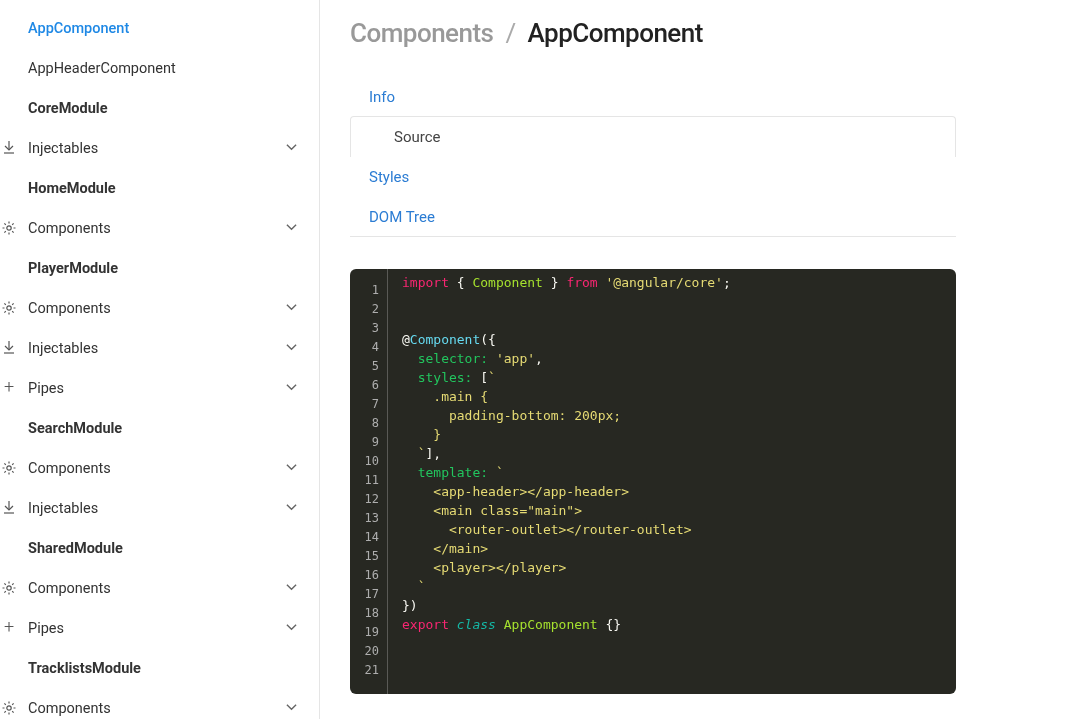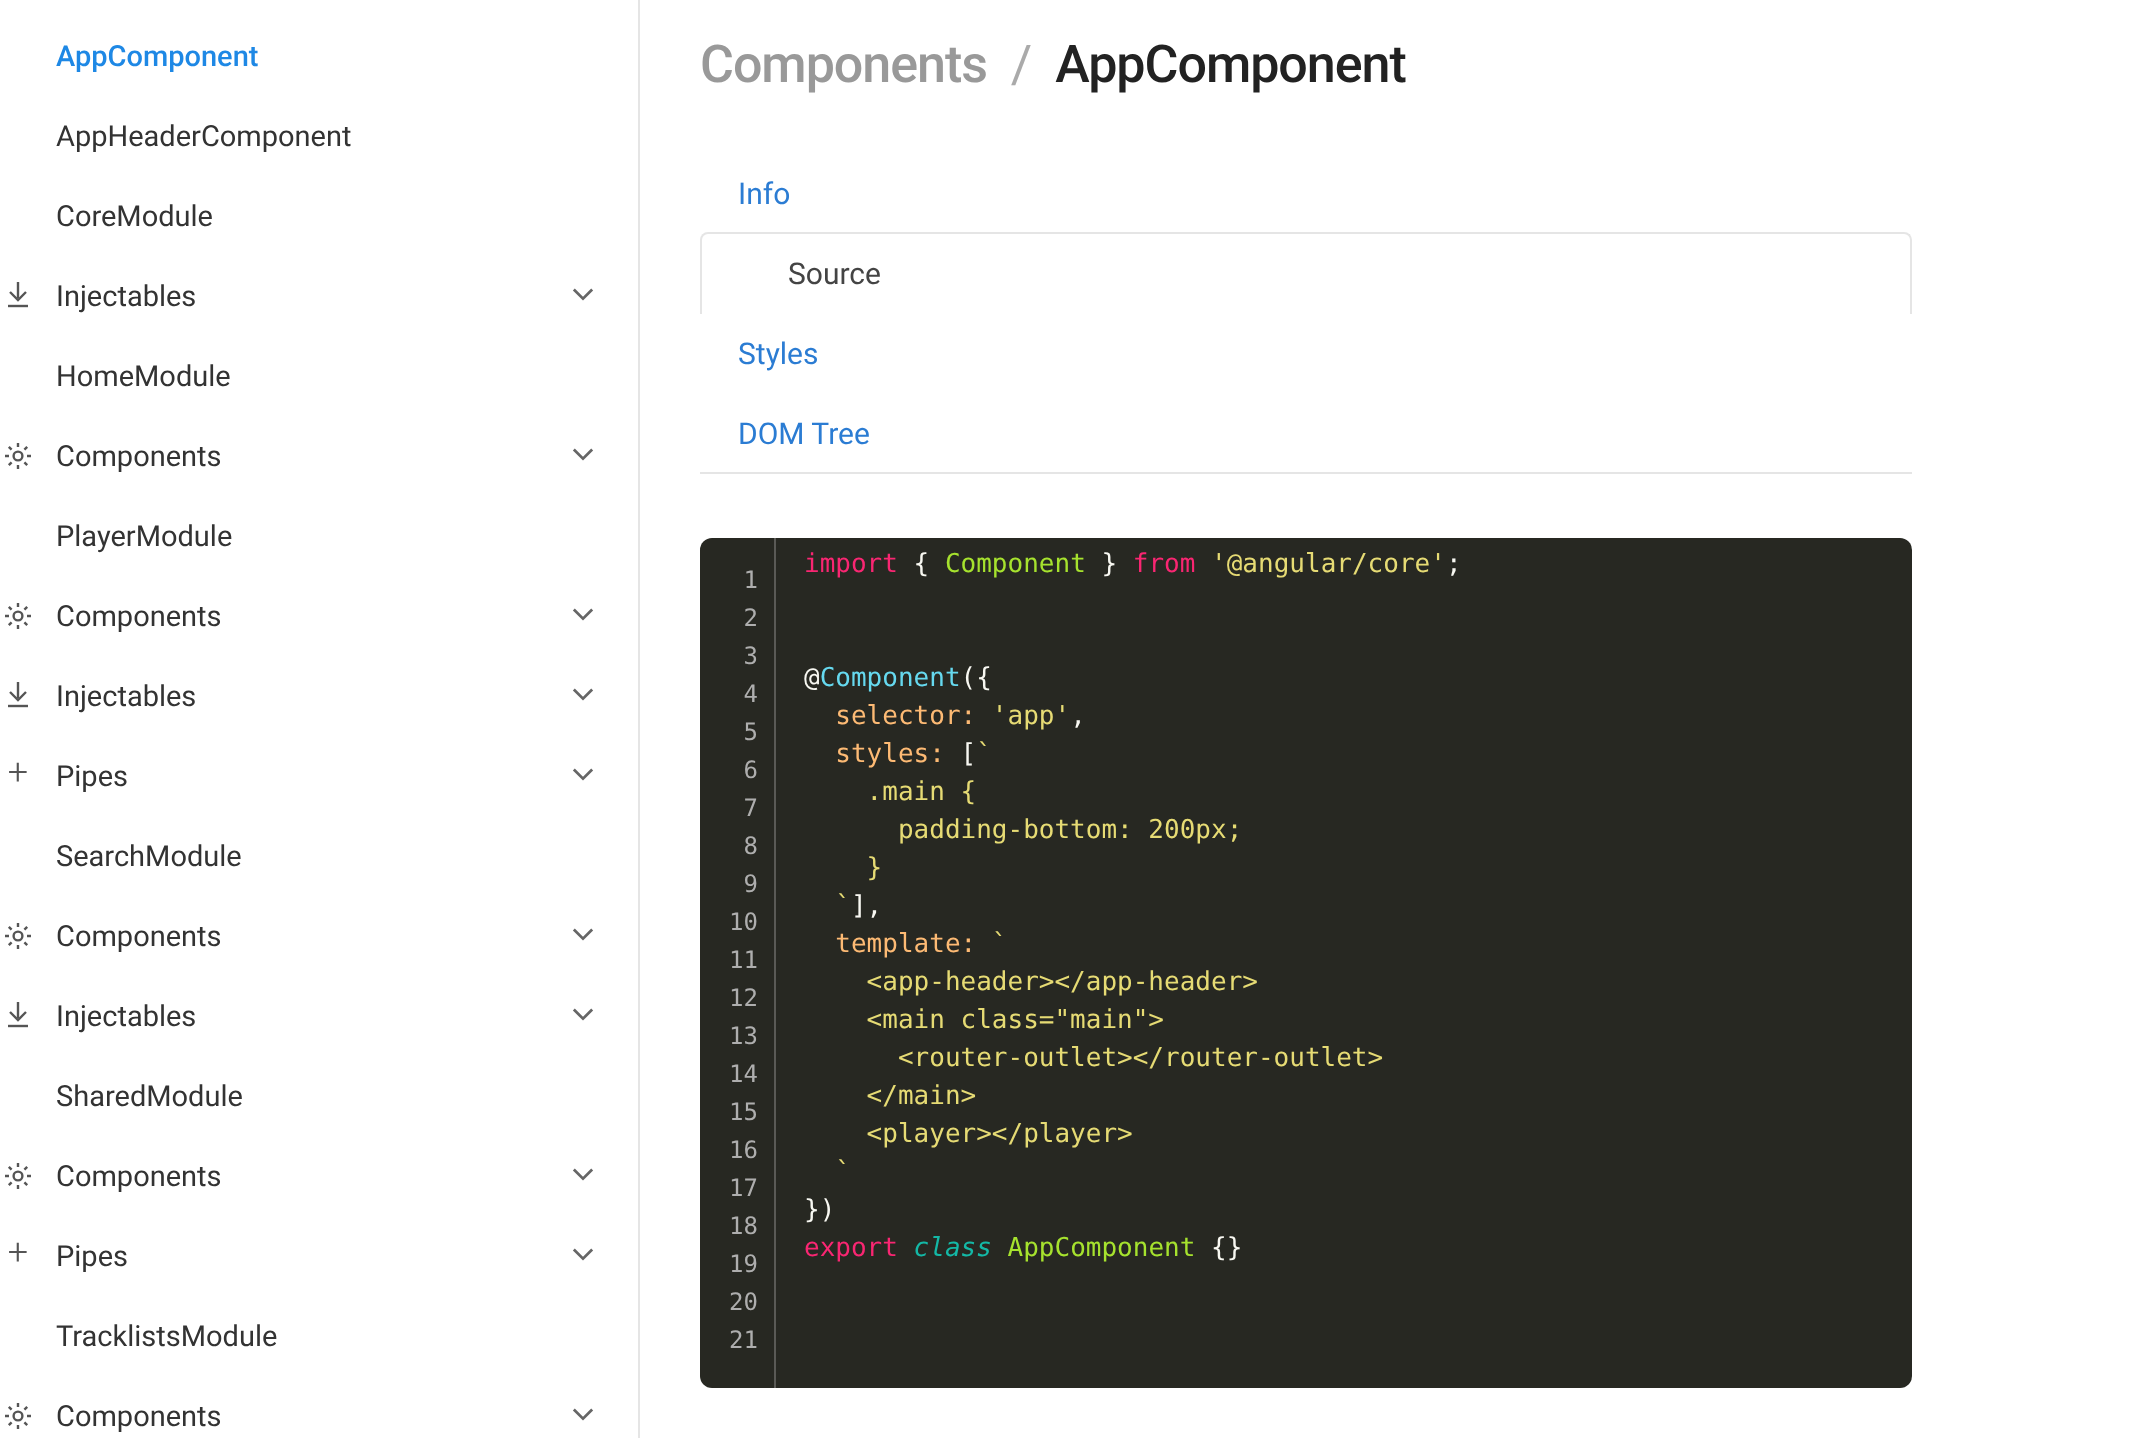--- a/index.html
+++ b/index.html
@@ -34,21 +34,21 @@
     display: inline-flex; align-items: center; justify-content: center;
     margin-right: 10px;
     color: #555;
   }
   .sidebar .node .label { flex: 1; }
   .sidebar .node.selected .label { color: #1e88e5; font-weight: 500; }
   .sidebar .node .chevron {
     color: #666;
     margin-right: 6px;
   }
-  .indent-0 { padding-left: 36px; }
+  .indent-0 { padding-left: 36px; font-weight: bold; }
   .indent-1 { padding-left: 56px; }
   .indent-2 { padding-left: 78px; }
   .chev-svg { width: 11px; height: 11px; }
   .injectables-svg { width: 14px; height: 14px; }
   .plus-glyph { font-size: 18px; line-height: 1; font-weight: 300; position: relative; top: -1px;}
   .cog-svg { width: 16px; height: 16px; }
 
   .main {
     flex: 1;
     padding: 18px 30px 30px 30px;
@@ -110,21 +110,21 @@
     padding: 4px 14px 14px 14px;
     white-space: pre;
     color: #f8f8f2;
     flex: 1;
   }
   .tok-kw   { color: #f92672; }          
   .tok-kw2  { color: #14b8a6; font-style: italic;} 
   .tok-str  { color: #e6db74; }          
   .tok-dec  { color: #66d9ef; }          
   .tok-name { color: #a6e22e; }          
-  .tok-prop { color: #fdba74; }
+  .tok-prop { color: #22c55e; }
   .tok-punc { color: #f8f8f2; }
 </style>
 </head>
 <body>
 
 <svg width="0" height="0" style="position:absolute">
   <defs>
     <g id="svg-chevron-down">
         <polyline points="1,3 6,8 11,3" fill="none" stroke="currentColor" stroke-width="1.5"></polyline>
       </g>

